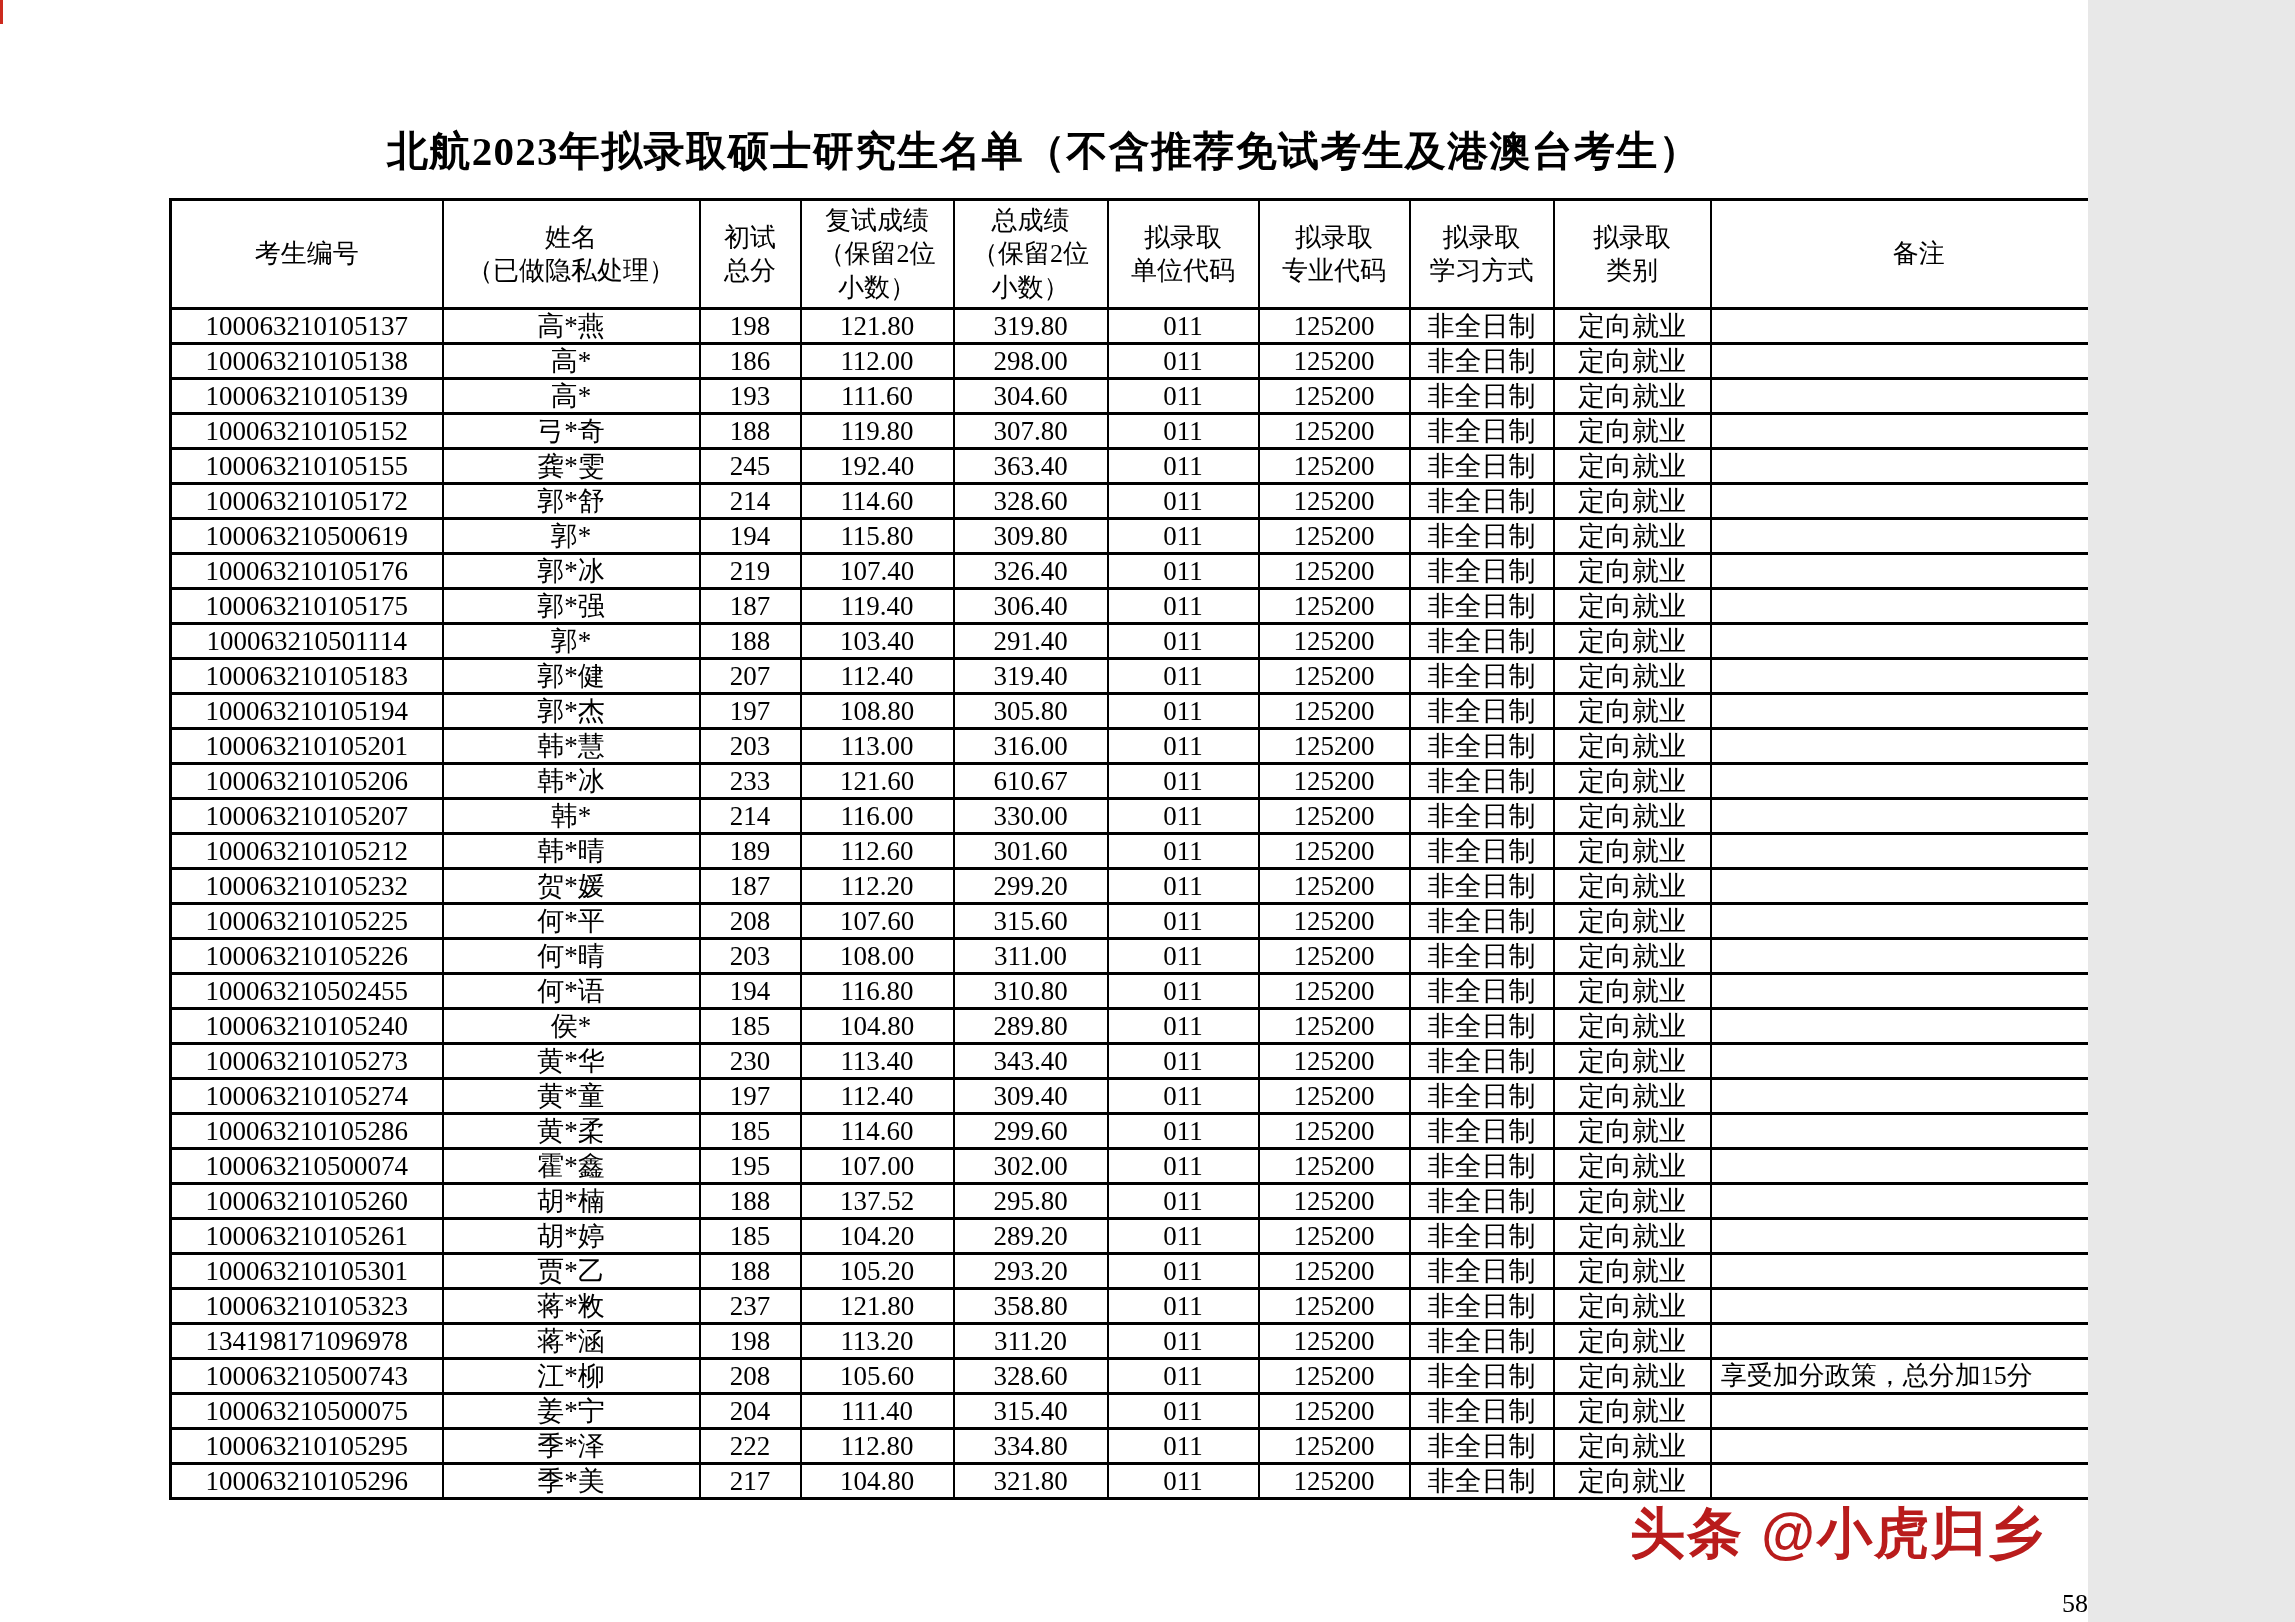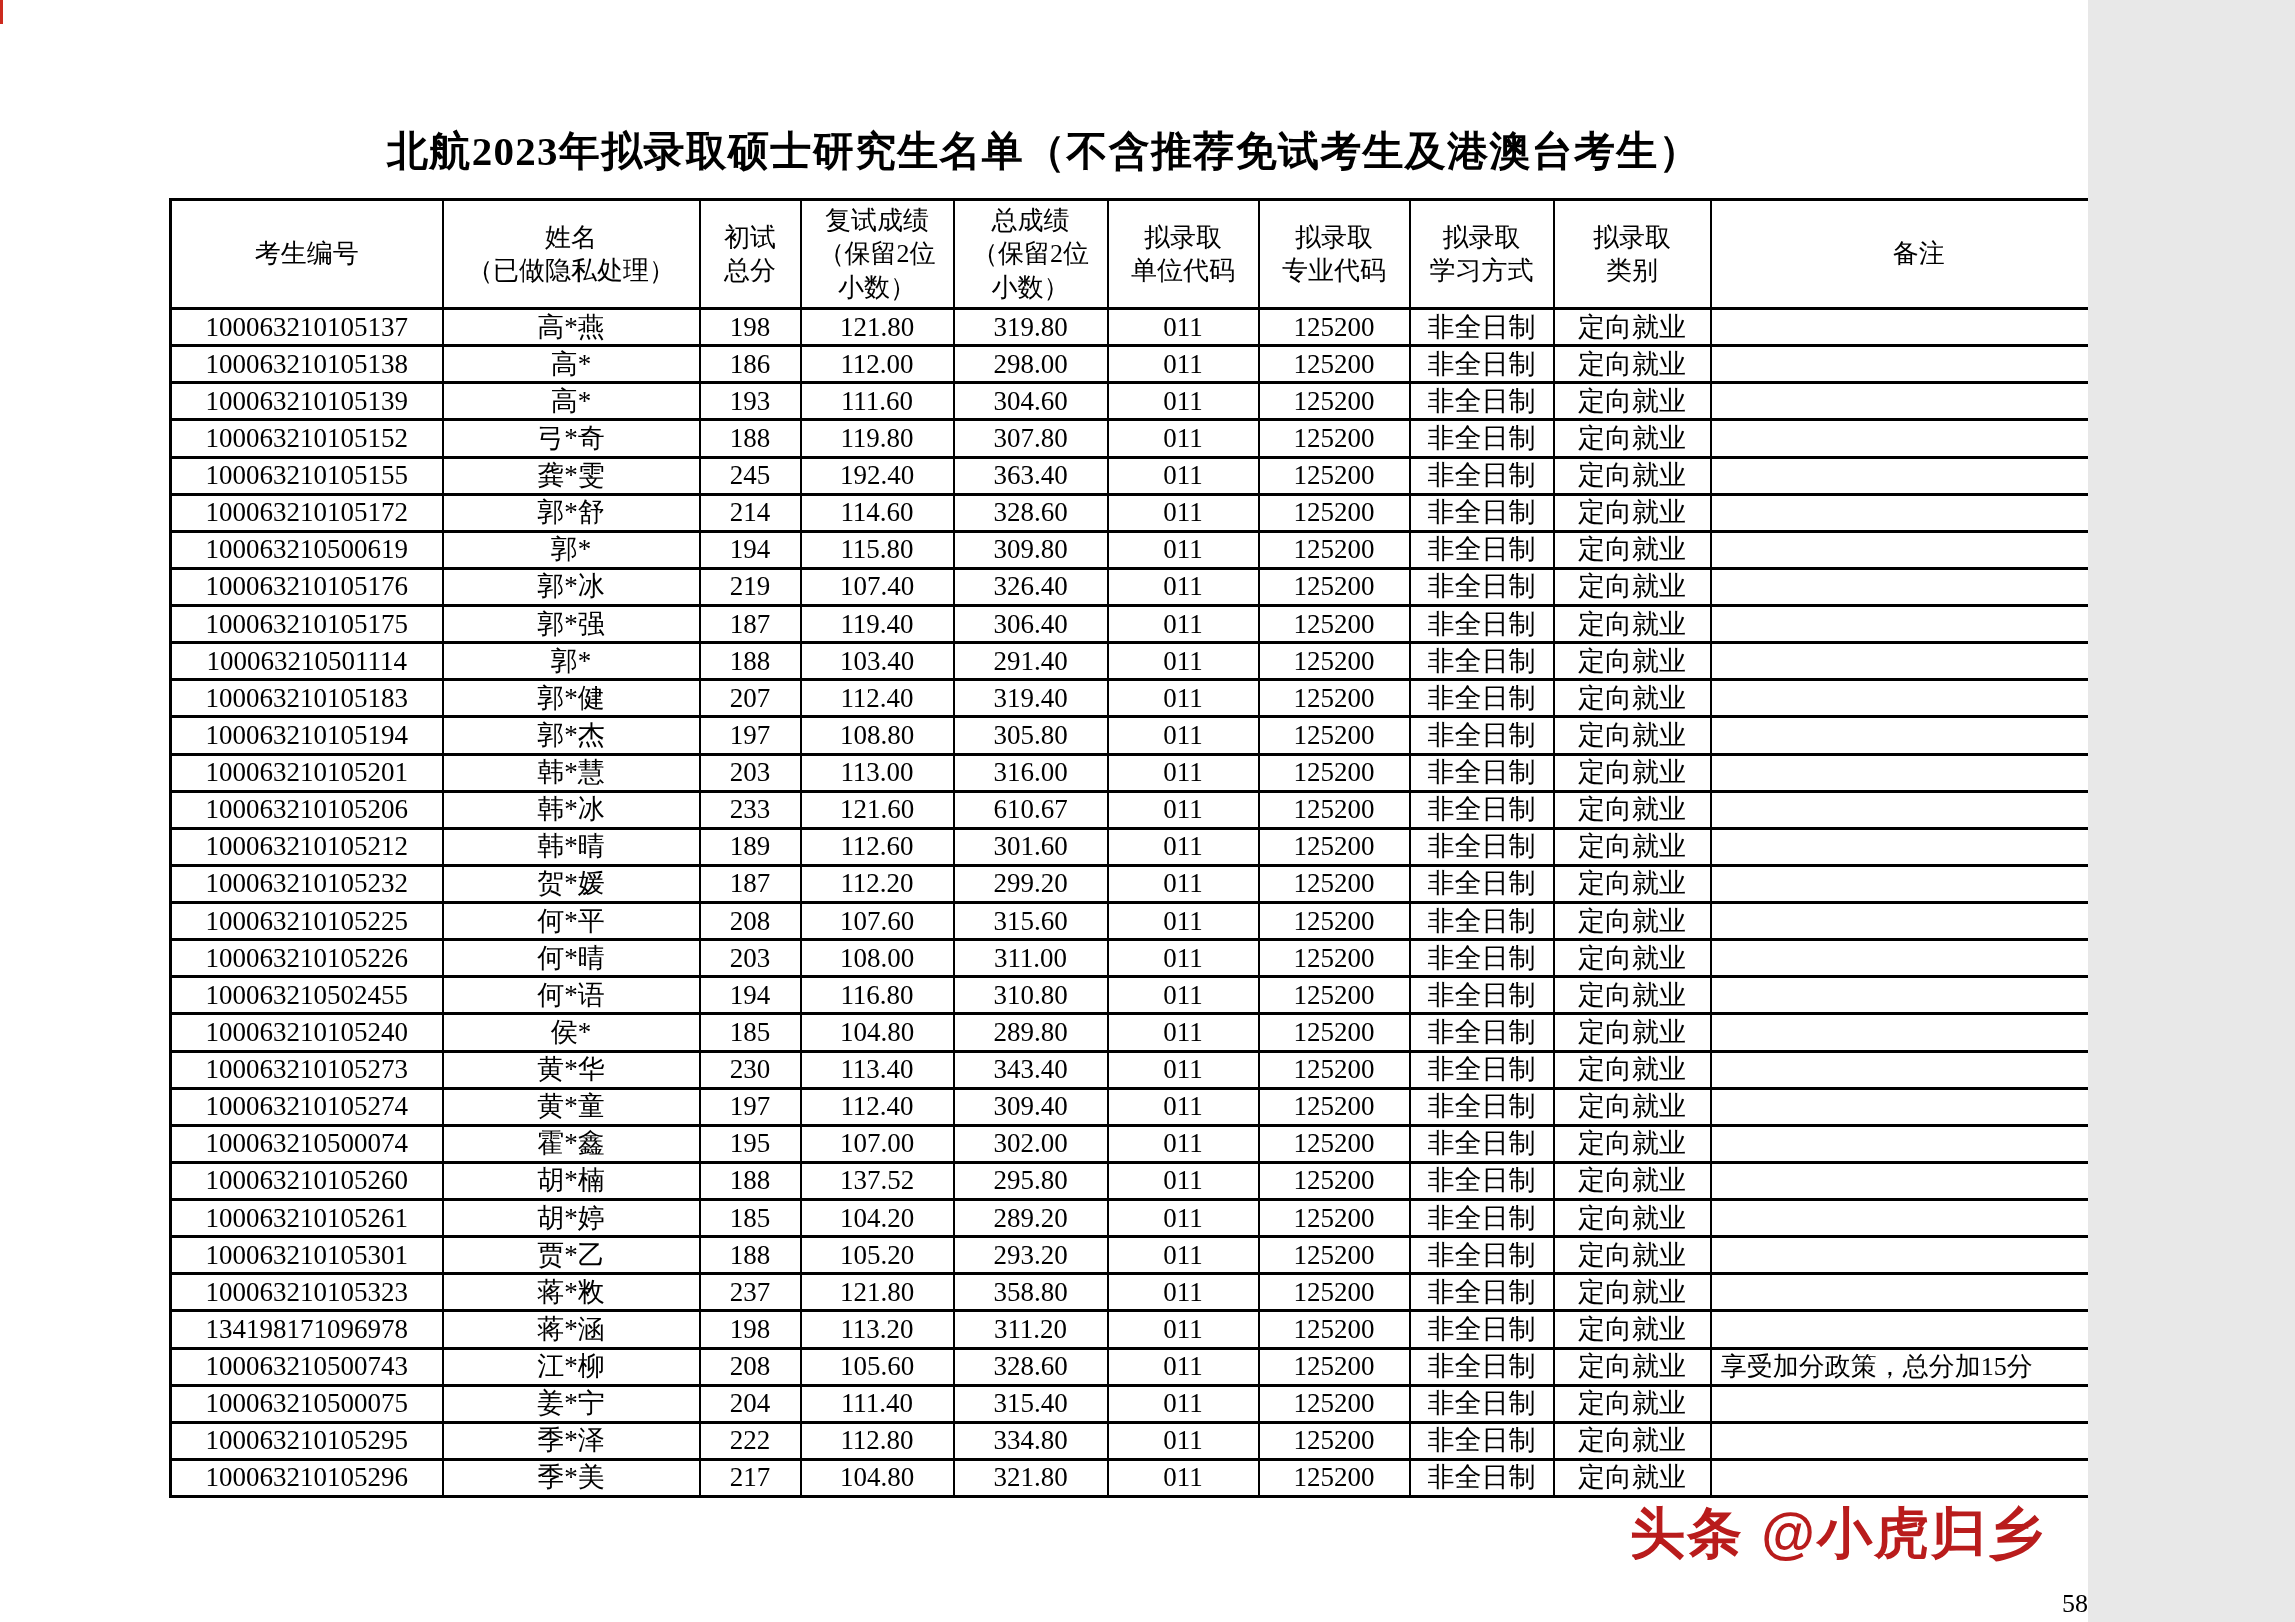--- a/index.html
+++ b/index.html
@@ -298,20 +298,32 @@
           <td>233</td>
           <td>121.60</td>
           <td>610.67</td>
           <td>011</td>
           <td>125200</td>
           <td>非全日制</td>
           <td>定向就业</td>
           <td class="remark"></td>
         </tr>
         <tr>
+          <td>100063210105207</td>
+          <td>韩*</td>
+          <td>214</td>
+          <td>116.00</td>
+          <td>330.00</td>
+          <td>011</td>
+          <td>125200</td>
+          <td>非全日制</td>
+          <td>定向就业</td>
+          <td class="remark"></td>
+        </tr>
+        <tr>
           <td>100063210105212</td>
           <td>韩*晴</td>
           <td>189</td>
           <td>112.60</td>
           <td>301.60</td>
           <td>011</td>
           <td>125200</td>
           <td>非全日制</td>
           <td>定向就业</td>
           <td class="remark"></td>
@@ -394,20 +406,32 @@
           <td>197</td>
           <td>112.40</td>
           <td>309.40</td>
           <td>011</td>
           <td>125200</td>
           <td>非全日制</td>
           <td>定向就业</td>
           <td class="remark"></td>
         </tr>
         <tr>
+          <td>100063210105286</td>
+          <td>黄*柔</td>
+          <td>185</td>
+          <td>114.60</td>
+          <td>299.60</td>
+          <td>011</td>
+          <td>125200</td>
+          <td>非全日制</td>
+          <td>定向就业</td>
+          <td class="remark"></td>
+        </tr>
+        <tr>
           <td>100063210500074</td>
           <td>霍*鑫</td>
           <td>195</td>
           <td>107.00</td>
           <td>302.00</td>
           <td>011</td>
           <td>125200</td>
           <td>非全日制</td>
           <td>定向就业</td>
           <td class="remark"></td>

